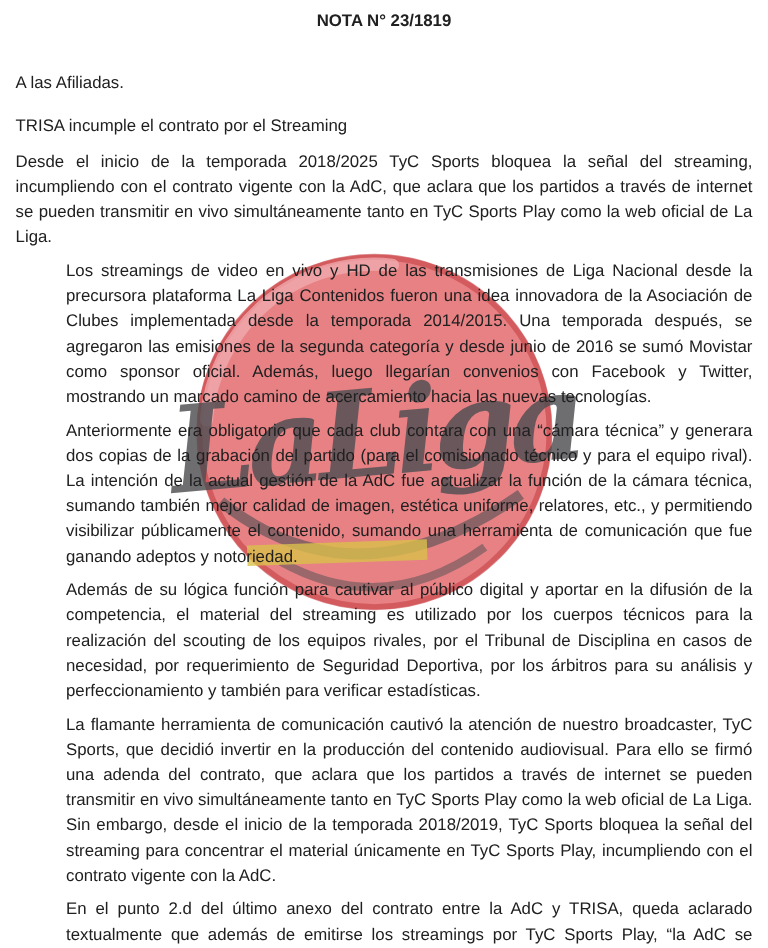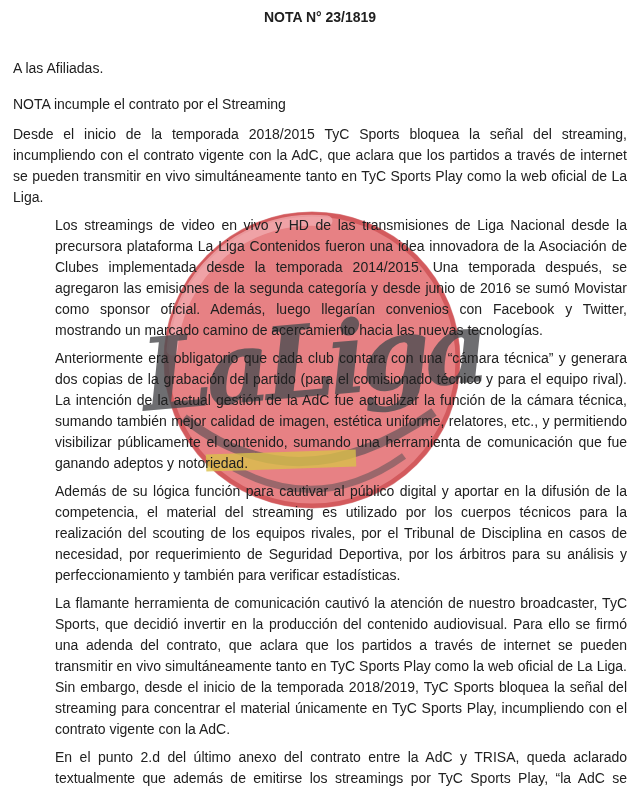--- a/index.html
+++ b/index.html
@@ -89,23 +89,23 @@
         <text class="wm-script" x="170" y="206" font-size="100" text-anchor="middle" fill-opacity="0.82" transform="rotate(-5 170 170)" fill="#4e4e52">LaLiga</text>
       </g>
     </svg>
   </div>
 
   <div class="content">
     <div class="note-number">NOTA N° 23/1819</div>
 
     <p class="salutation">A las Afiliadas.</p>
 
-    <p class="subject">NOTA incumple el contrato por el Streaming</p>
+    <p class="subject">TRISA incumple el contrato por el Streaming</p>
 
-    <p class="para first">Desde el inicio de la temporada 2018/2015 TyC Sports bloquea la señal del streaming, incumpliendo con el contrato vigente con la AdC, que aclara que los partidos a través de internet se pueden transmitir en vivo simultáneamente tanto en TyC Sports Play como la web oficial de La Liga.</p>
+    <p class="para first">Desde el inicio de la temporada 2018/2025 TyC Sports bloquea la señal del streaming, incumpliendo con el contrato vigente con la AdC, que aclara que los partidos a través de internet se pueden transmitir en vivo simultáneamente tanto en TyC Sports Play como la web oficial de La Liga.</p>
 
     <p class="para">Los streamings de video en vivo y HD de las transmisiones de Liga Nacional desde la precursora plataforma La Liga Contenidos fueron una idea innovadora de la Asociación de Clubes implementada desde la temporada 2014/2015. Una temporada después, se agregaron las emisiones de la segunda categoría y desde junio de 2016 se sumó Movistar como sponsor oficial. Además, luego llegarían convenios con Facebook y Twitter, mostrando un marcado camino de acercamiento hacia las nuevas tecnologías.</p>
 
     <p class="para">Anteriormente era obligatorio que cada club contara con una “cámara técnica” y generara dos copias de la grabación del partido (para el comisionado técnico y para el equipo rival). La intención de la actual gestión de la AdC fue actualizar la función de la cámara técnica, sumando también mejor calidad de imagen, estética uniforme, relatores, etc., y permitiendo visibilizar públicamente el contenido, sumando una herramienta de comunicación que fue ganando adeptos y notoriedad.</p>
 
     <p class="para">Además de su lógica función para cautivar al público digital y aportar en la difusión de la competencia, el material del streaming es utilizado por los cuerpos técnicos para la realización del scouting de los equipos rivales, por el Tribunal de Disciplina en casos de necesidad, por requerimiento de Seguridad Deportiva, por los árbitros para su análisis y perfeccionamiento y también para verificar estadísticas.</p>
 
     <p class="para">La flamante herramienta de comunicación cautivó la atención de nuestro broadcaster, TyC Sports, que decidió invertir en la producción del contenido audiovisual. Para ello se firmó una adenda del contrato, que aclara que los partidos a través de internet se pueden transmitir en vivo simultáneamente tanto en TyC Sports Play como la web oficial de La Liga. Sin embargo, desde el inicio de la temporada 2018/2019, TyC Sports bloquea la señal del streaming para concentrar el material únicamente en TyC Sports Play, incumpliendo con el contrato vigente con la AdC.</p>
 
     <p class="para cut">En el punto 2.d del último anexo del contrato entre la AdC y TRISA, queda aclarado textualmente que además de emitirse los streamings por TyC Sports Play, “la AdC se encontrará facultada a transmitir en vivo los partidos de La Liga través de internet, única y exclusivamente mediante su página web www.lnb.com.ar y en forma no exclusiva”. Además, se lee que las partes distribuirán</p>

